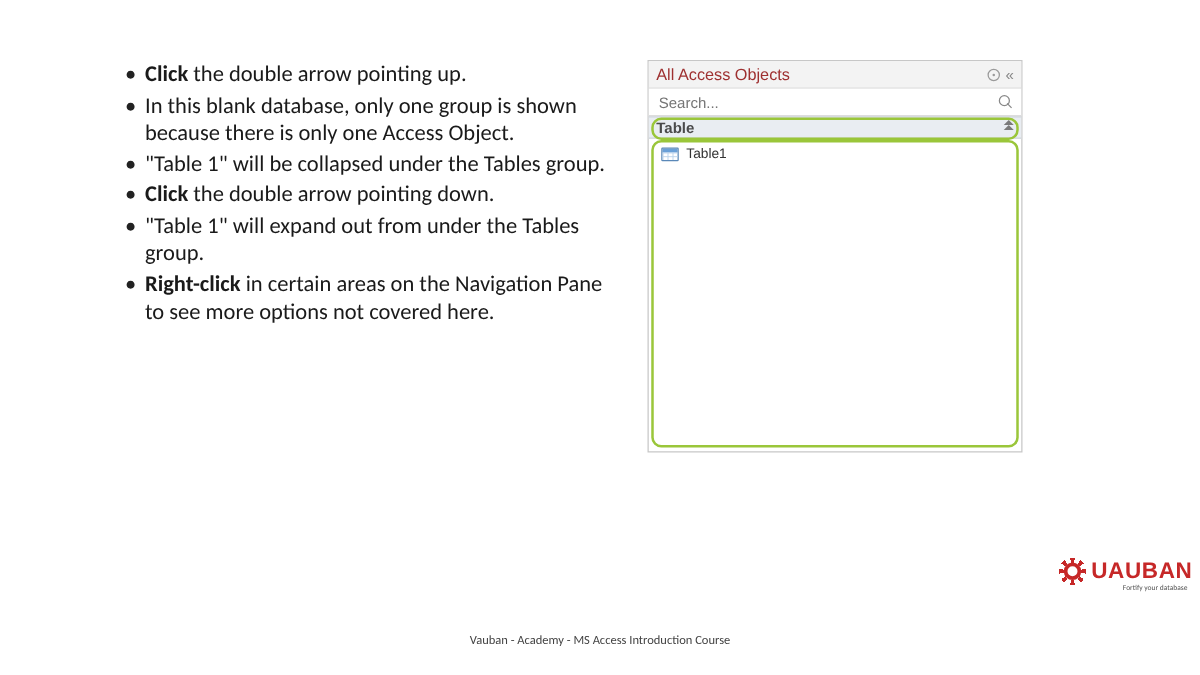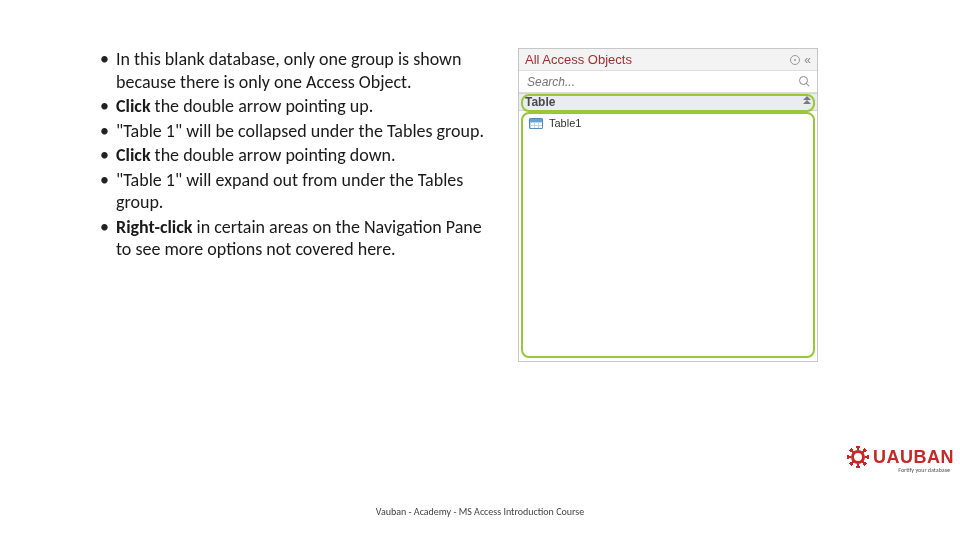--- a/index.html
+++ b/index.html
@@ -83,21 +83,20 @@
   .np-search {
     border-bottom: 1px solid #ddd;
     height: 22px;
     display: flex; align-items: center;
     padding: 0 6px;
     justify-content: space-between;
     background: #fff;
   }
   .np-search input {
     border: none; outline: none;
-    font-style: italic;
     color: #888;
     font-size: 12px;
     width: 200px;
     background: transparent;
   }
   .np-group-header {
     background: #e9edf2;
     border-top: 1px solid #d0d5da;
     border-bottom: 1px solid #d0d5da;
     height: 18px;
@@ -236,24 +235,24 @@
 <body>
 
 <div class="slide">
 
 
   <div class="body-row">
 
     <div class="text-col">
       <ul class="bullets">
         <li>
+          <span></span><span class="b">Click</span><span> the double arrow pointing up.</span>
+        </li>
+        <li>
           <span></span><span class="b"></span><span>In this blank database, only one group is shown because there is only one Access Object.</span>
-        </li>
-        <li>
-          <span></span><span class="b">Click</span><span> the double arrow pointing up.</span>
         </li>
         <li>
           <span>"Table 1" will be collapsed under the Tables group.</span><span class="b"></span><span></span>
         </li>
         <li>
           <span></span><span class="b">Click</span><span> the double arrow pointing down.</span>
         </li>
         <li>
           <span>"Table 1" will expand out from under the Tables group.</span><span class="b"></span><span></span>
         </li>

